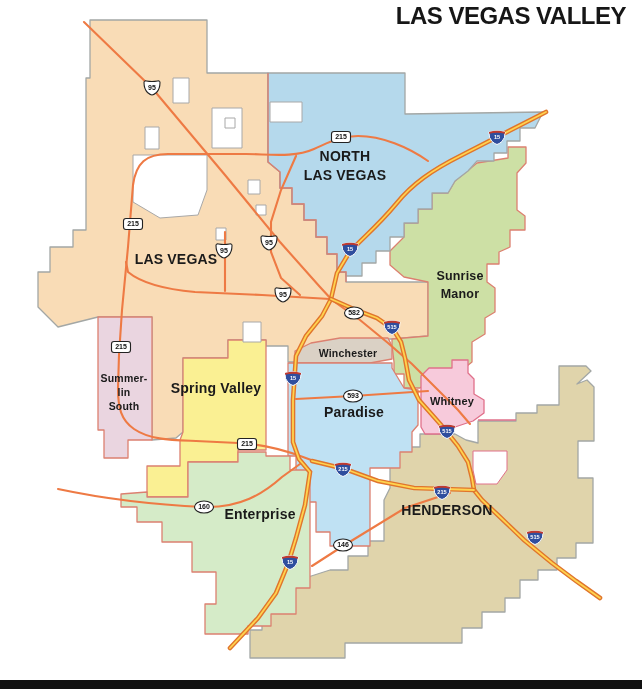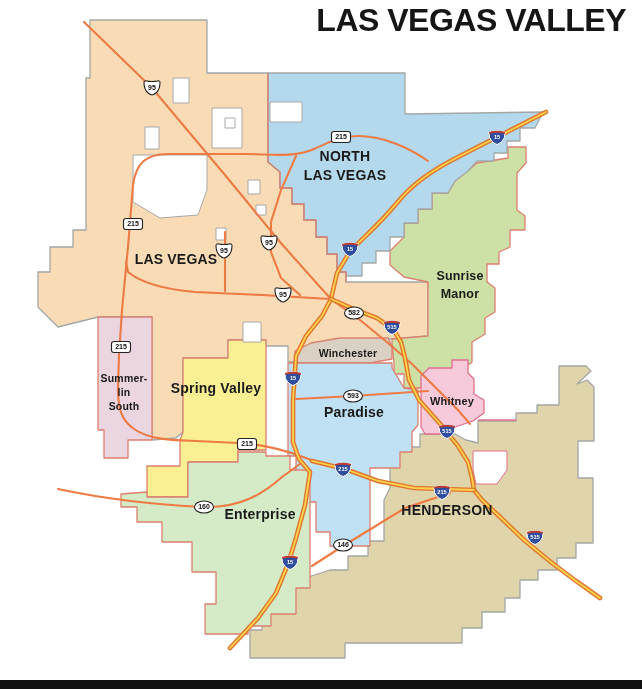--- a/index.html
+++ b/index.html
@@ -1,18 +1,18 @@
 <!DOCTYPE html>
 <html><head>
 <meta charset="utf-8">
 <style>
   html,body{margin:0;padding:0;background:#fff;}
   .stage{position:relative;width:642px;height:689px;background:#fff;overflow:hidden;
          font-family:"Liberation Sans",sans-serif;}
-  .map-title{position:absolute;top:2px;right:16px;font-size:32px;font-weight:bold;
+  .map-title{position:absolute;top:2px;right:16px;font-size:24px;font-weight:bold;
              letter-spacing:-0.5px;color:#161616;}
   .footer-bar{position:absolute;left:0;bottom:0;width:642px;height:9px;background:#111;}
   svg{position:absolute;left:0;top:0;}
   text{font-family:"Liberation Sans",sans-serif;}
 </style>
 </head>
 <body>
 
 <div class="stage">
   <svg width="642" height="689" viewBox="0 0 642 689">

